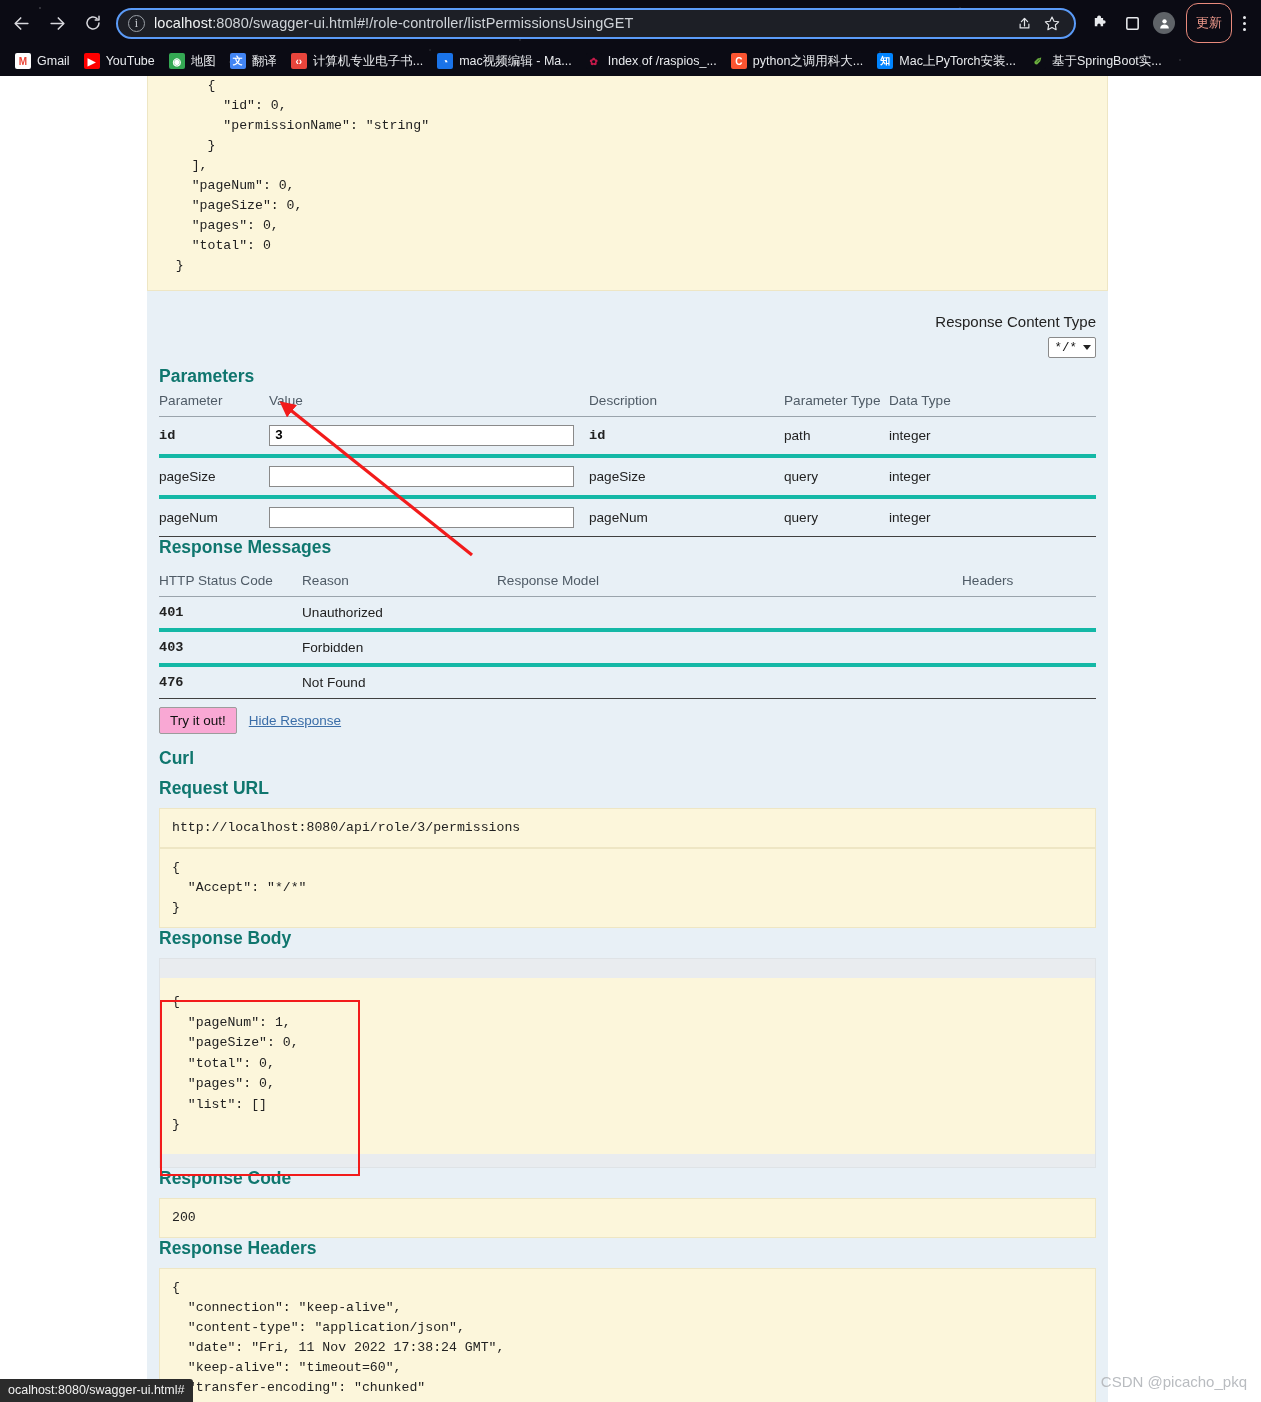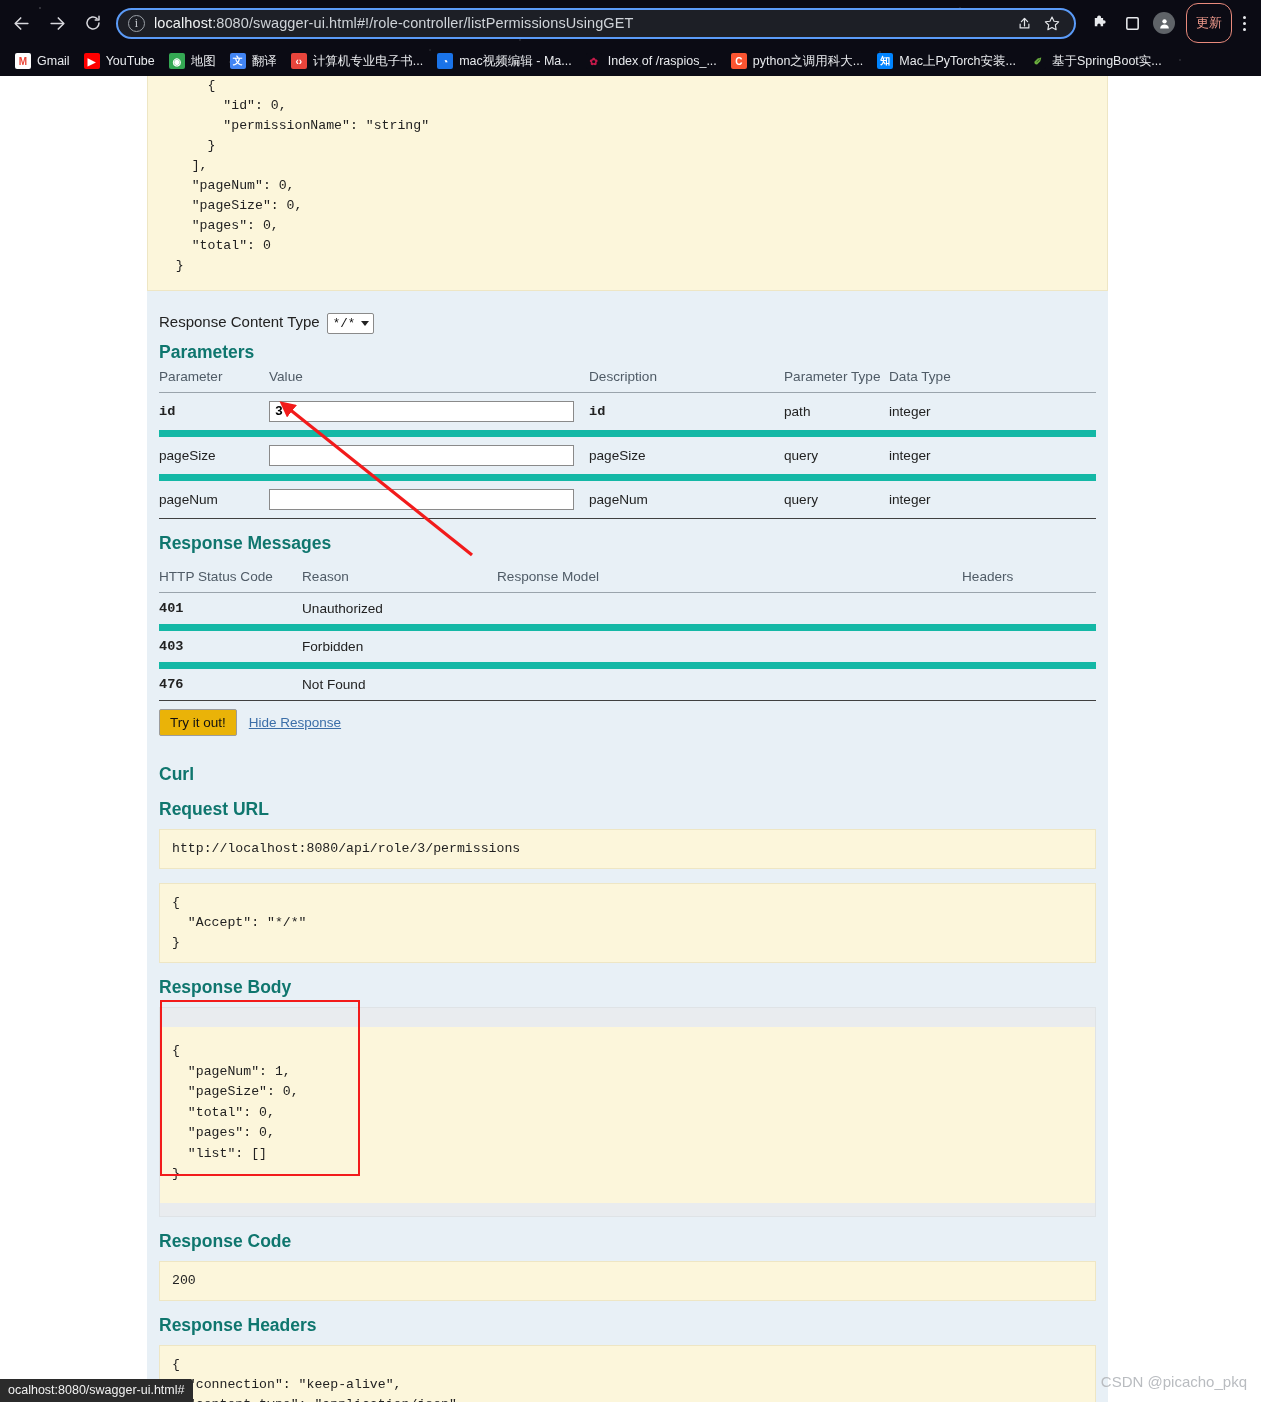--- a/index.html
+++ b/index.html
@@ -141,22 +141,23 @@
     background: #fcf6db; border: 1px solid #eee6c4;
     border-top: none;
     margin: 0; padding: 0 12px 14px 12px;
     font-family: "Liberation Mono", monospace;
     font-size: 13.2px; line-height: 20px;
     color: #222; white-space: pre;
   }
 
   
   .rct-row {
-    display: flex; align-items: flex-start; gap: 7px;
+    display: flex; align-items: flex-end; gap: 7px;
     padding: 22px 0 8px 0;
+    flex-direction: column;
   }
   .rct-label { font-size: 15px; color: #222; }
   .fake-select {
     border: 1px solid #8a8a8a; background: #fff;
     height: 21px; padding: 0 4px 0 5px;
     display: flex; align-items: center; gap: 6px;
     font-size: 12.5px; color: #111;
     font-family: "Liberation Mono", monospace;
     border-radius: 2px;
   }
@@ -169,21 +170,21 @@
 
   
   table.sw { width: 100%; border-collapse: collapse; }
   table.sw th {
     text-align: left; font-weight: normal; color: #4f5b66;
     font-size: 13.6px; padding: 6px 0 8px 0;
     border-bottom: 1px solid #9aa4ac;
   }
   table.sw td {
     font-size: 13.6px; color: #222; padding: 8px 0;
-    border-bottom: 7px solid #14b8a6; vertical-align: middle;
+    border-bottom: 4px solid #14b8a6; vertical-align: middle;
   }
   table.sw tr:last-child td { border-bottom: 1px solid #404040; }
   td.pname { font-weight: bold; font-family: "Liberation Mono", monospace; font-size: 13.4px; }
   td.pname-reg { font-family: "Liberation Sans", sans-serif; font-weight: normal; }
   .param-input {
     width: 305px; height: 21px;
     border: 1px solid #8a8a8a; background: #fff;
     font-family: "Liberation Mono", monospace;
     font-size: 13px; font-weight: bold; color: #000;
     padding: 0 5px; border-radius: 0;
@@ -191,29 +192,29 @@
   .desc-bold { font-weight: bold; font-family: "Liberation Mono", monospace; }
 
   .code-col { font-family: "Liberation Mono", monospace; font-weight: bold; font-size: 13.2px; }
 
   
   .tryrow {
     display: flex; align-items: center; gap: 12px;
     padding: 8px 0 14px 0;
   }
   .try-btn {
-    background: #eab308; border: 1px solid #9c9c9c;
+    background: #f9a8d4; border: 1px solid #9c9c9c;
     padding: 5px 10px; font-size: 13.5px; color: #111;
     border-radius: 2px; cursor: pointer;
     font-family: "Liberation Sans", sans-serif;
   }
   .hide-link {
     color: #3b6ea8; font-size: 13.5px; text-decoration: underline; cursor: pointer;
   }
-  .sec-block { margin-top: 14px; }
+  .sec-block { margin-top: 0; }
   .sec-block h4.sec { margin-bottom: 9px; }
 
   
   .respbody-wrap {
     background: #e9ecef; padding: 6px 0 0 0;
     border: 1px solid #dfe3e6;
   }
   .respbody-inner {
     background: #fcf6db;
     padding: 14px 12px 18px 12px;

